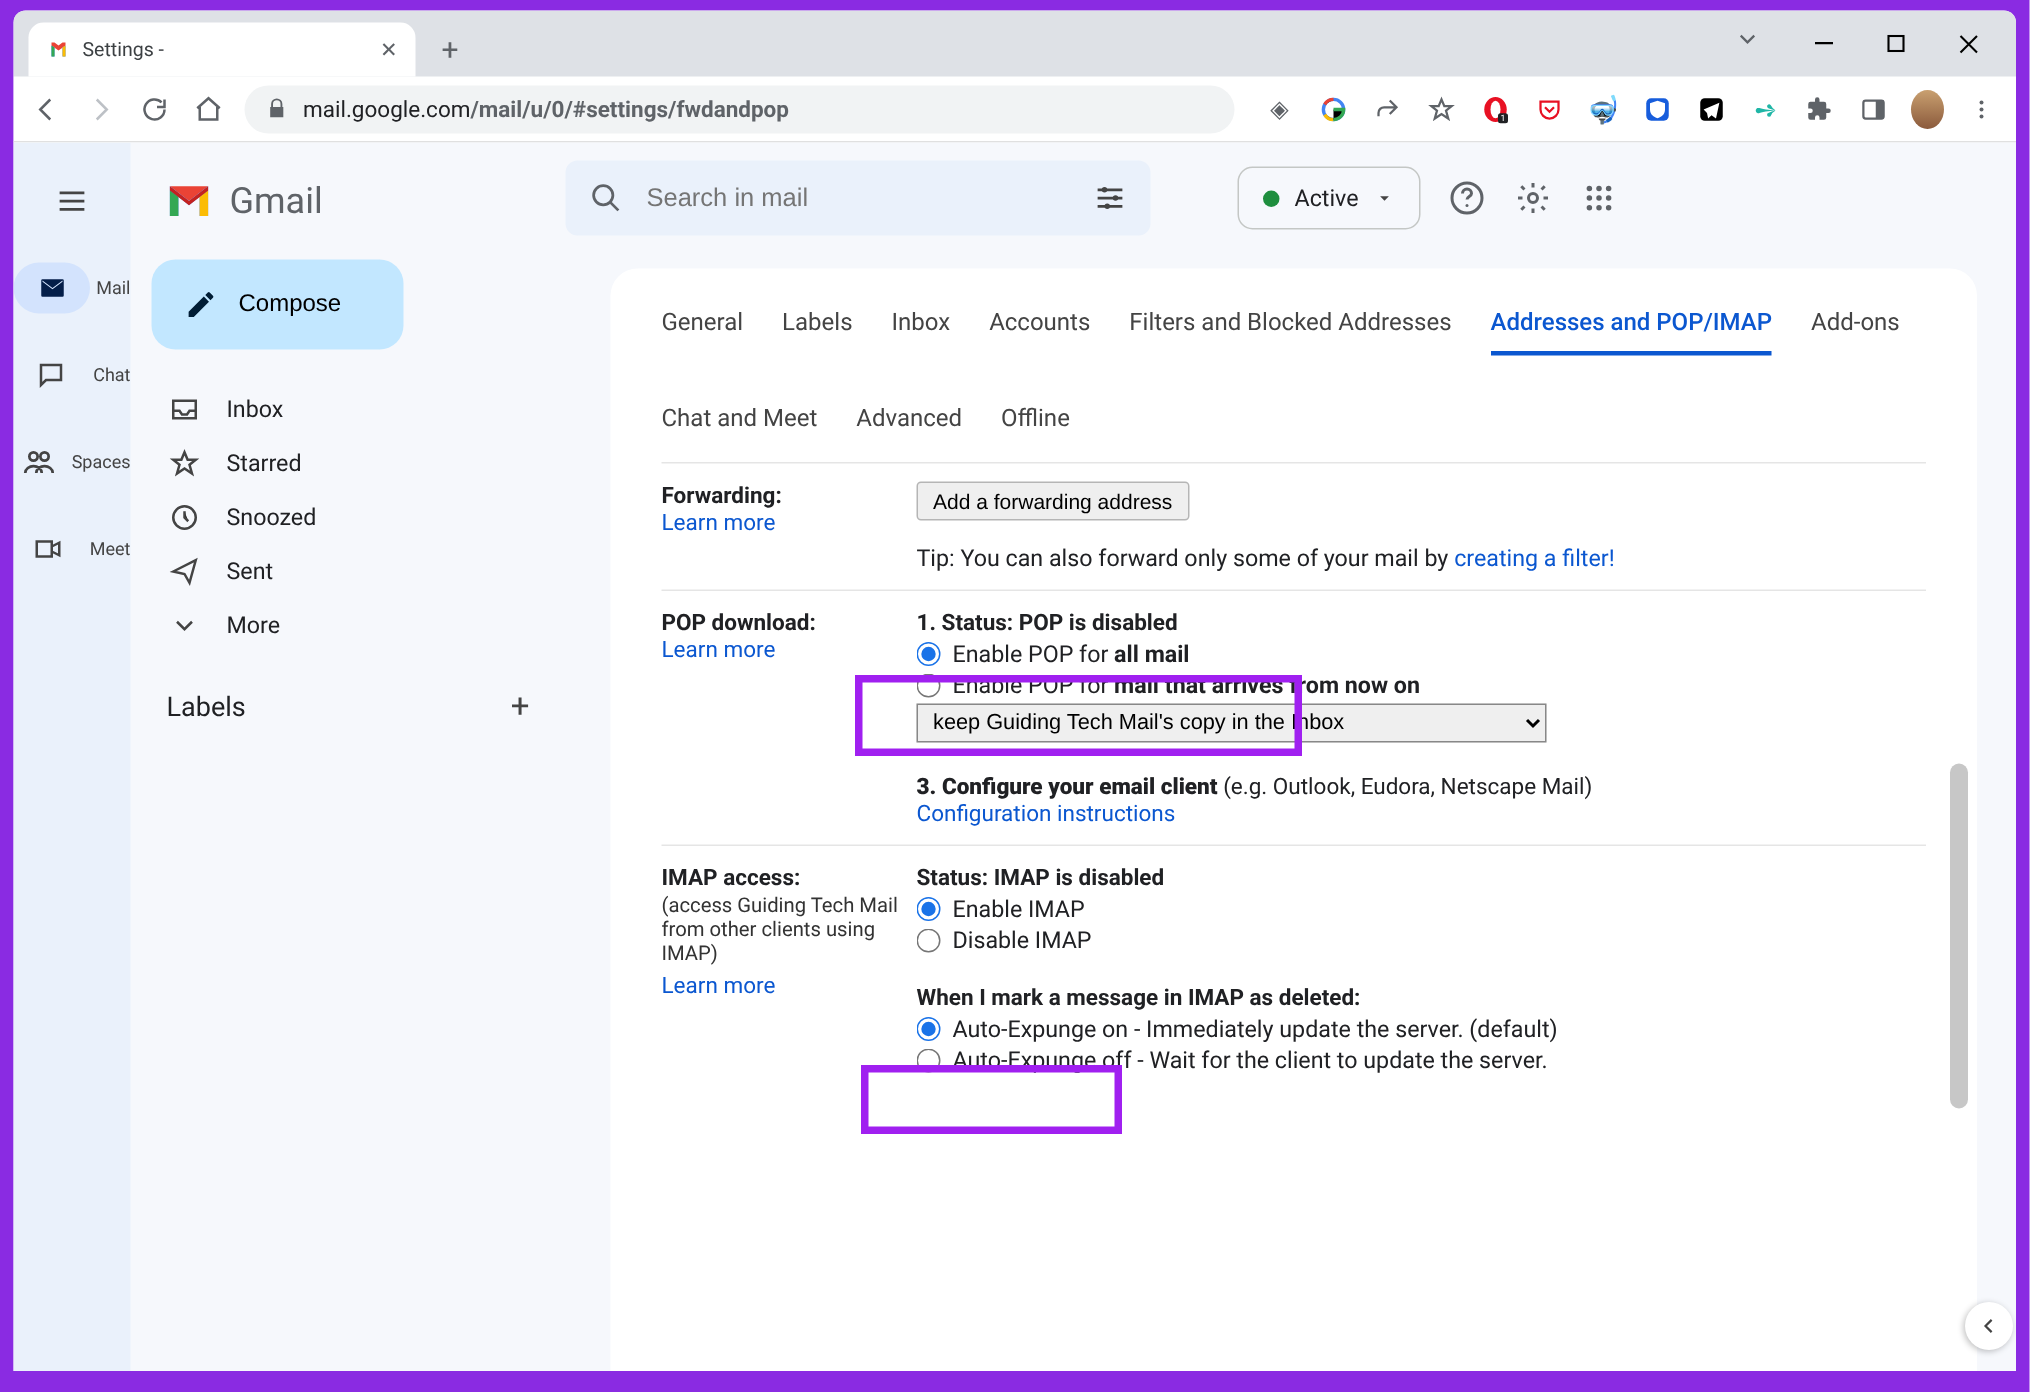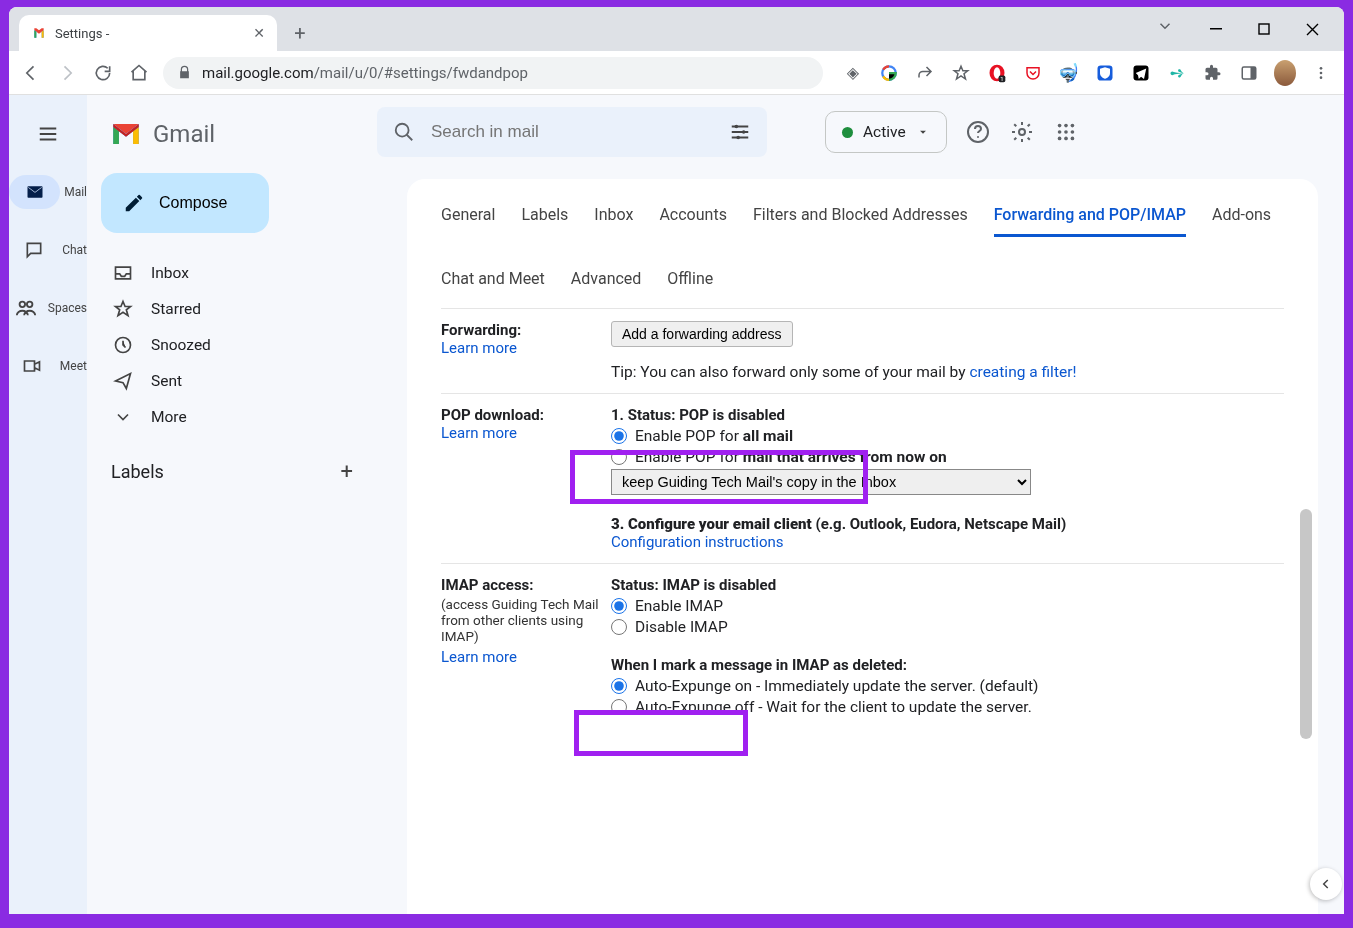--- a/index.html
+++ b/index.html
@@ -70,21 +70,21 @@
     border-radius: 16px;
     display: flex;
     align-items: center;
     padding: 0 14px;
     gap: 10px;
     color: #5f6368;
     font-size: 15px;
     max-width: 660px;
   }
   .addressbar .url { color:#202124; }
-  .addressbar .url .dim { color:#5f6368; }
+  .addressbar .url .dim { color:#5f6368;font-weight:bold; }
   .ext-icons { display:flex; gap:14px; align-items:center; margin-left:auto;}
   .ext-icons > * { width:22px; height:22px; display:flex; align-items:center; justify-content:center;}
   .avatar { width:26px; height:26px; border-radius:50%; background: linear-gradient(#c9a070,#8b5a3c); }
   
   .gmail {
     flex:1;
     background: #f6f8fc;
     display: flex;
     position: relative;
     overflow:hidden;
@@ -476,21 +476,21 @@
         </div>
     </div>
 
     <div class="content-card">
       <div class="tabs">
         <span class="settings-tab">General</span>
         <span class="settings-tab">Labels</span>
         <span class="settings-tab">Inbox</span>
         <span class="settings-tab">Accounts</span>
         <span class="settings-tab">Filters and Blocked Addresses</span>
-        <span class="settings-tab active">Forwarding and POP/IMAP</span>
+        <span class="settings-tab active">Addresses and POP/IMAP</span>
         <span class="settings-tab">Add-ons</span>
         <span class="settings-tab">Chat and Meet</span>
         <span class="settings-tab">Advanced</span>
         <span class="settings-tab">Offline</span>
       </div>
 
       <div class="sect">
         <div class="sect-left">
           <div class="title">Forwarding:</div>
           <div class="link">Learn more</div>
@@ -515,21 +515,21 @@
             <span><span>Enable POP for </span><b>all mail</b></span>
           </label>
           <label class="radio-row">
             <input type="radio" name="pop" style="">
             <span><span>Enable POP for </span><b>mail that arrives from now on</b></span>
           </label>
           <select>
             <option>keep Guiding Tech Mail's copy in the Inbox</option>
           </select>
           <div class="step-title">
-            <b>3. Configure your email client </b><span style="font-weight:700;">(e.g. Outlook, Eudora, Netscape Mail)</span>
+            <b>3. Configure your email client </b><span style="font-weight:400;">(e.g. Outlook, Eudora, Netscape Mail)</span>
           </div>
           <div class="link">Configuration instructions</div>
         </div>
       </div>
 
       <div class="sect">
         <div class="sect-left">
           <div class="title">IMAP access:</div>
           <div class="sub">(access Guiding Tech Mail from other clients using IMAP)</div>
           <div class="link" style="margin-top:4px;">Learn more</div>

